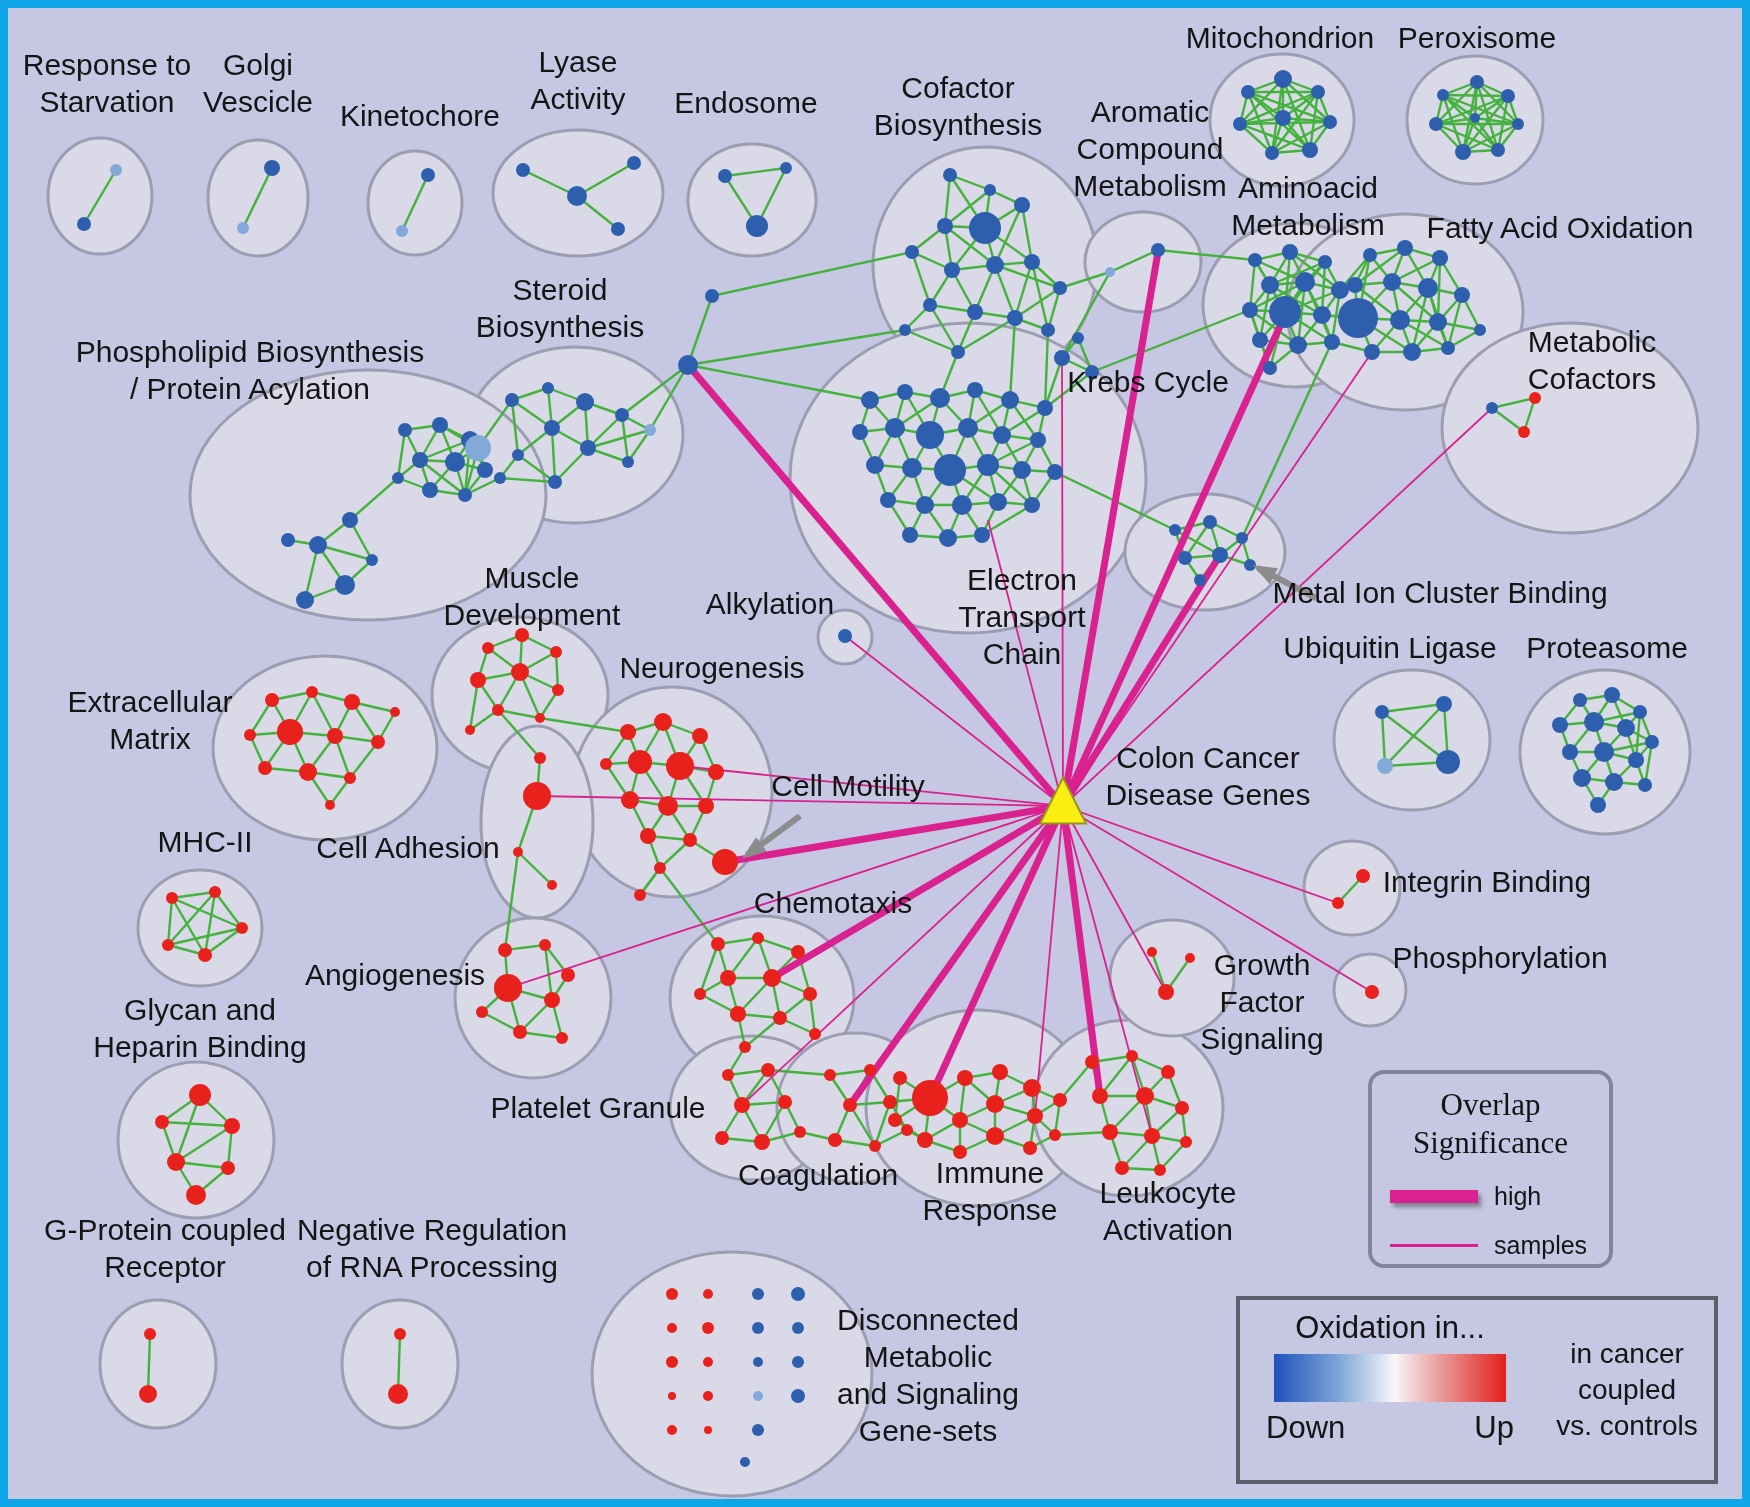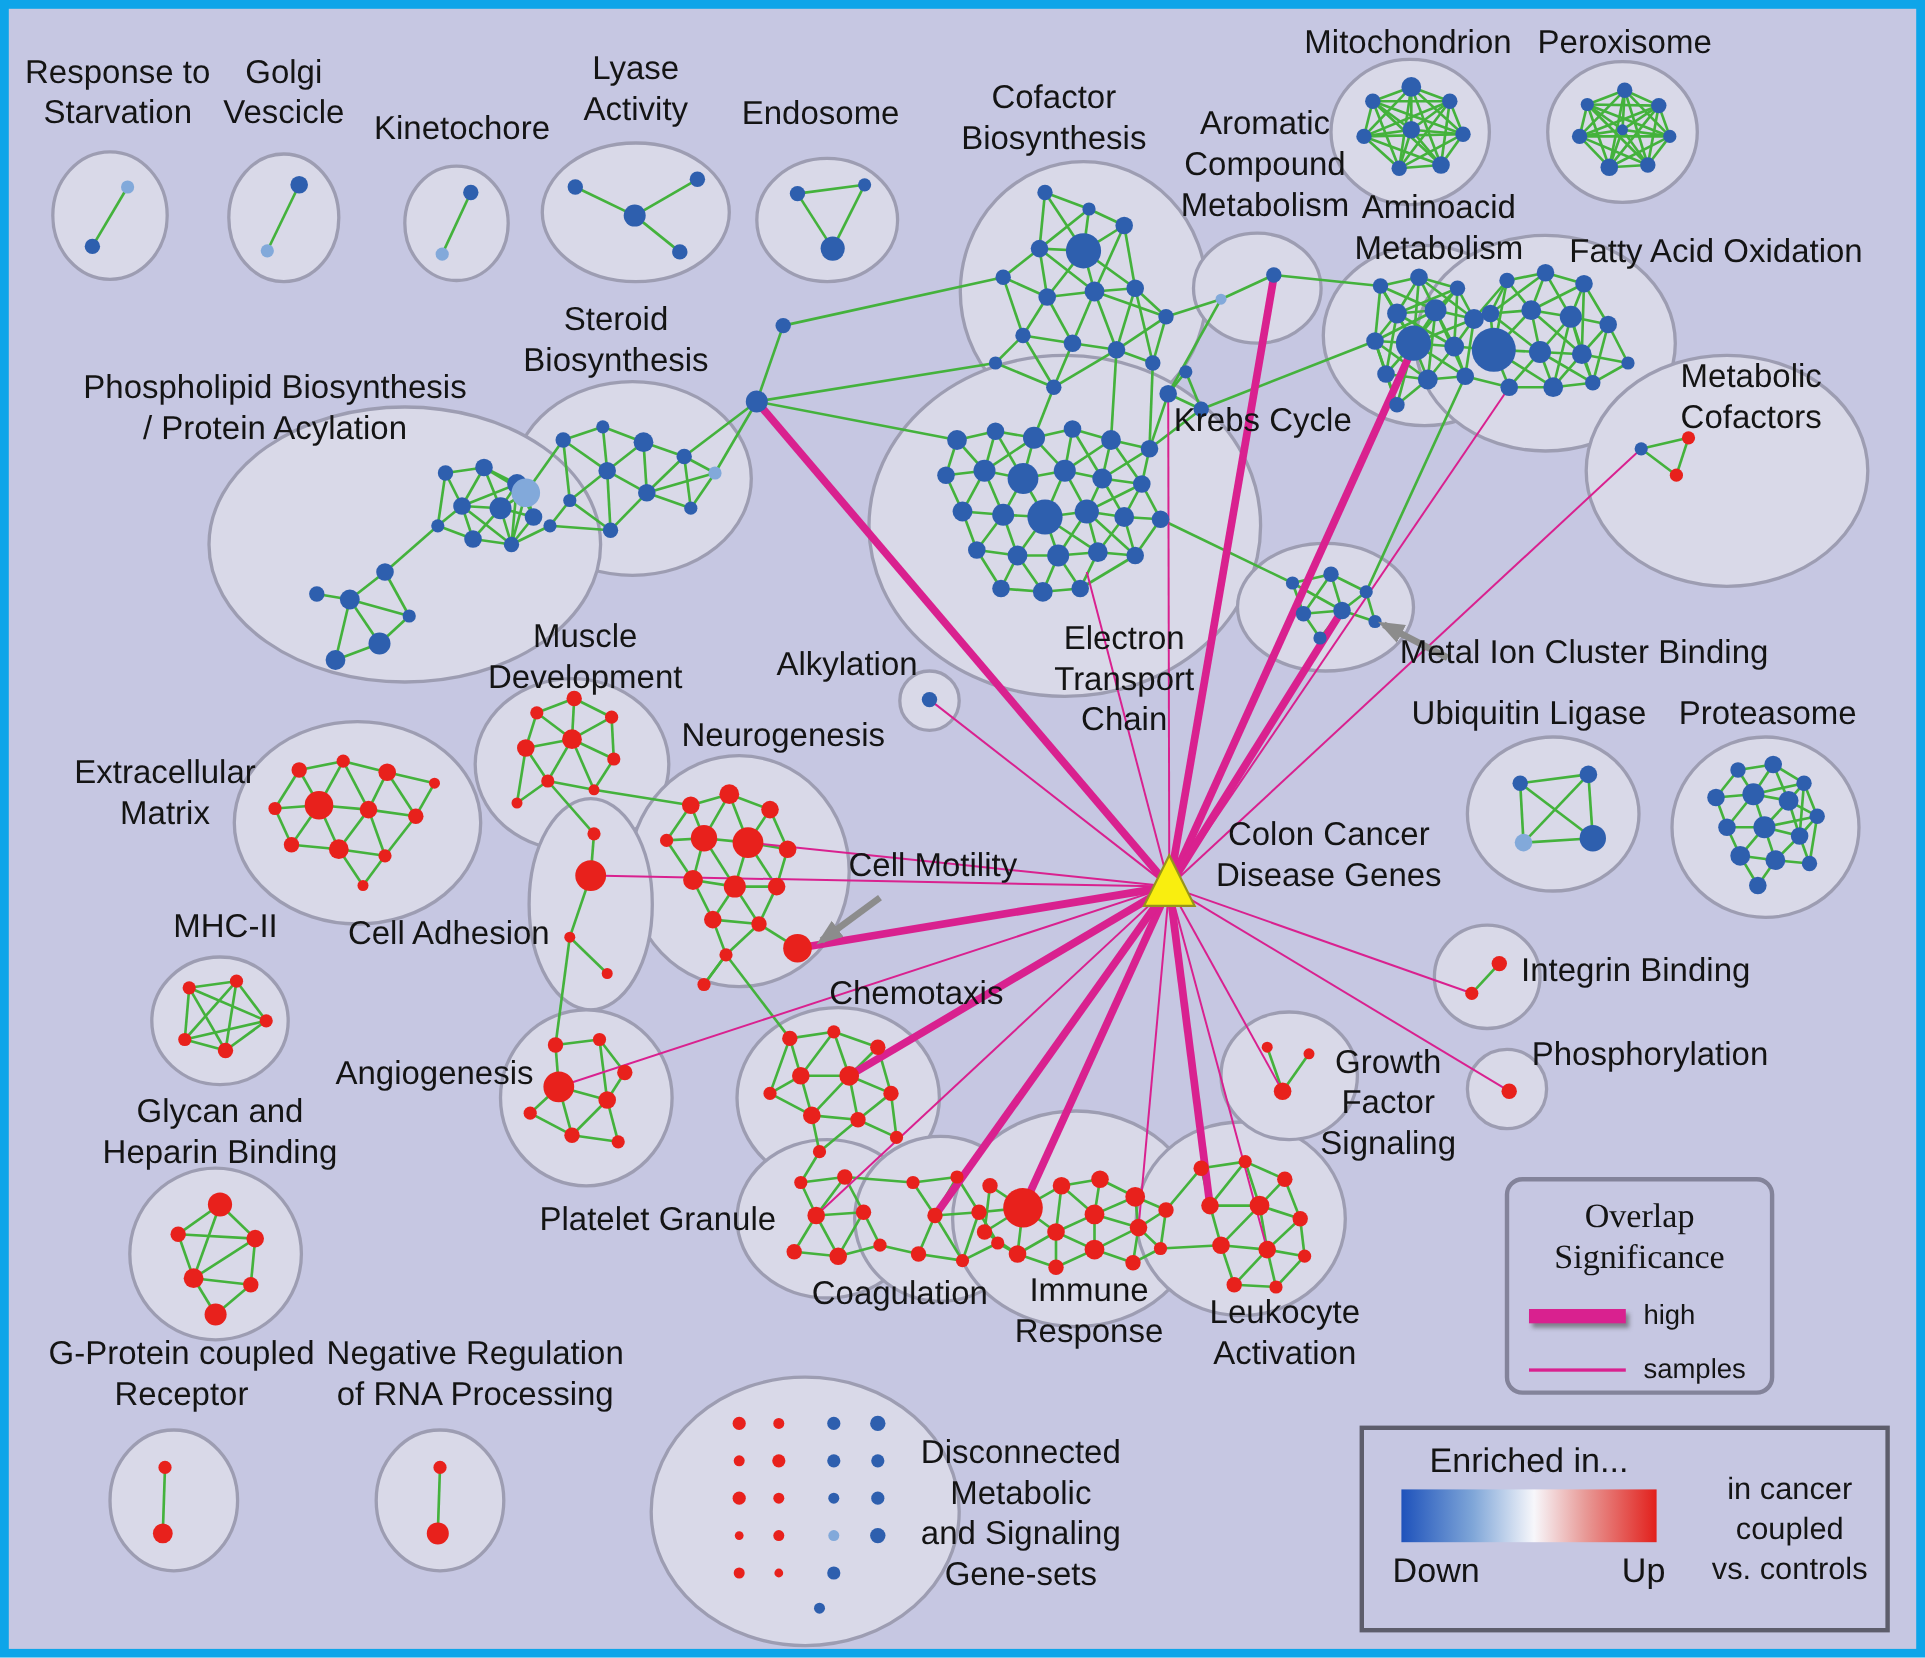--- a/index.html
+++ b/index.html
@@ -1067,21 +1067,21 @@
       <span class="t">high</span>
     </div>
     <div class="ov-row">
       <span class="sw sw-mod" style="background: rgb(217, 33, 143);"></span>
       <span class="t">samples</span>
     </div>
   </div>
 
   <div class="legend enriched-box">
     <div class="en-left">
-      <div class="en-title">Enriched in...</div>
+      <div class="en-title">Oxidation in...</div>
       <div class="grad"></div>
       <div class="updown">
         <span>Down</span>
         <span>Up</span>
       </div>
     </div>
     <div class="en-note">
       <div>in cancer</div>
       <div>coupled</div>
       <div>vs. controls</div>

